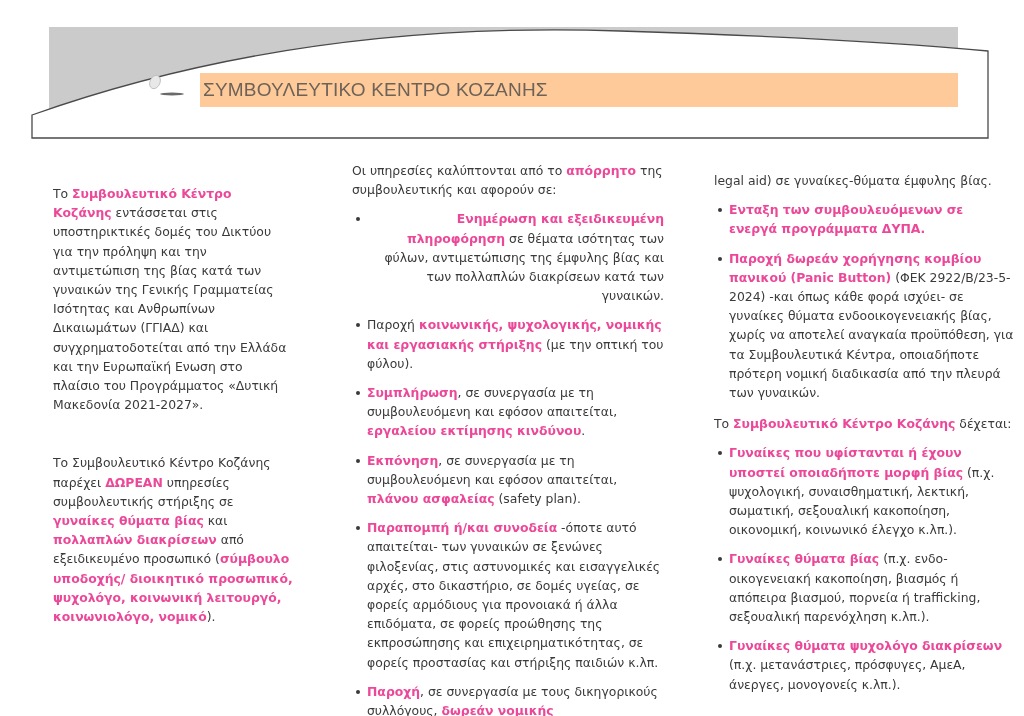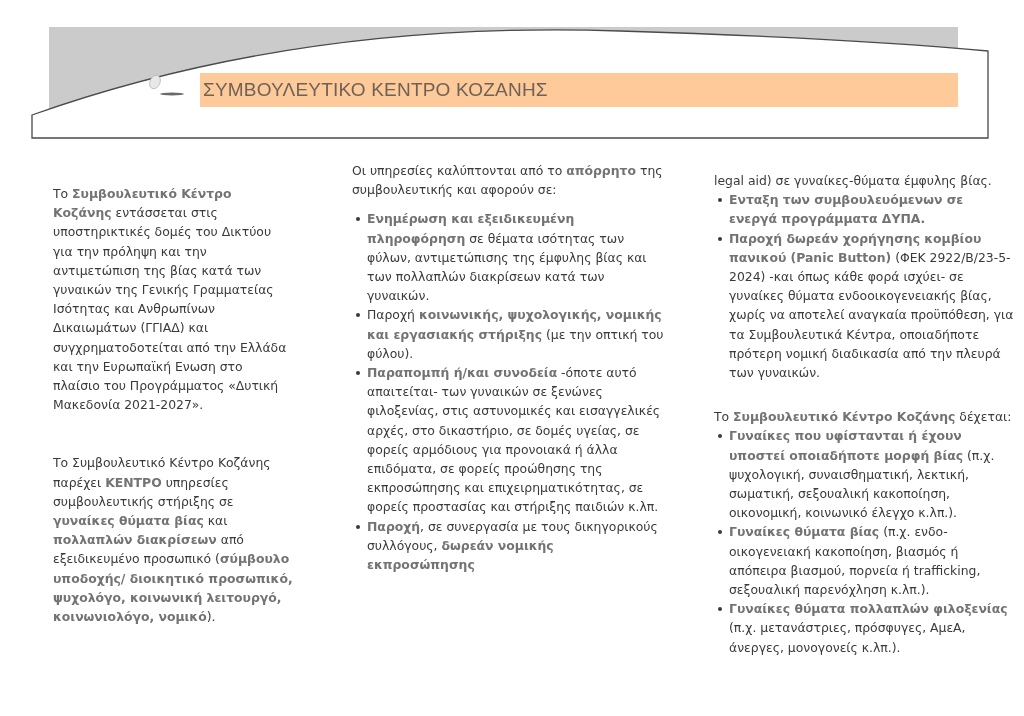--- a/index.html
+++ b/index.html
@@ -12,72 +12,74 @@
   .title-band {
     position: absolute; left: 200px; top: 73px; width: 758px; height: 34px;
     background: #ffca9a;
   }
   .title-text {
     position: absolute; left: 203px; top: 79px; font-family: "Liberation Sans", sans-serif;
     font-size: 19px; letter-spacing: 0.2px; color: #6d6257; white-space: nowrap;
   }
   .col { position: absolute; font-size: 12.4px; line-height: 19.2px; }
   .col p { margin: 0; }
-  .col b { font-weight: bold; color: #737373; }
+  .col b { font-weight: bold; color: #ec4899; }
   #col-left { left: 53px; top: 184px; width: 240px; }
   #col-left .para2 { margin-top: 39px; }
   #col-mid { left: 352px; top: 161px; width: 312px; }
   #col-right { left: 714px; top: 171px; width: 300px; }
   ul.bl { list-style: none; margin: 0; padding: 0; }
-  ul.bl li { position: relative; padding-left: 15px; }
+  ul.bl li { position: relative; padding-left: 15px; margin-top: 10px; }
   ul.bl li::before {
     content: ""; position: absolute; left: 4px; top: 8px; width: 4px; height: 4px;
     border-radius: 50%; background: #3a3a3a;
   }
   #col-mid ul.bl { margin-top: 0; }
-  #col-mid ul.bl li:first-child { margin-top: 10px; }
+  #col-mid ul.bl li:first-child { margin-top: 10px; text-align: right; }
   #col-right ul.bl li:first-child { }
-  #col-right .accept-intro { margin-top: 25px; }
+  #col-right .accept-intro { margin-top: 12px; }
 </style>
 </head>
 <body>
 
 <div id="header">
   <svg width="1024" height="150" viewBox="0 0 1024 150">
     <rect x="49" y="27" width="909" height="108" fill="#cbcbcb"></rect>
     <path d="M32 115 Q 300 20 620 31 Q 850 38 988 51 L 988 138 L 32 138 Z" fill="#ffffff" stroke="#4a4a4a" stroke-width="1.3"></path>
     <g>
       <ellipse cx="155" cy="82" rx="5" ry="7" fill="#e8e8e8" stroke="#bbbbbb" stroke-width="0.8" transform="rotate(25 155 82)"></ellipse>
       <ellipse cx="172" cy="94" rx="12" ry="1.5" fill="#6a6a6a"></ellipse>
     </g>
   </svg>
   <div class="title-band"></div>
   <div class="title-text">ΣΥΜΒΟΥΛΕΥΤΙΚΟ ΚΕΝΤΡΟ ΚΟΖΑΝΗΣ</div>
 </div>
 
 <div id="col-left" class="col">
   <p><span>Το </span><b>Συμβουλευτικό Κέντρο Κοζάνης</b><span> εντάσσεται στις υποστηρικτικές δομές του Δικτύου για την πρόληψη και την αντιμετώπιση της βίας κατά των γυναικών της Γενικής Γραμματείας Ισότητας και Ανθρωπίνων Δικαιωμάτων (ΓΓΙΑΔ)  και συγχρηματοδοτείται από την Ελλάδα και την Ευρωπαϊκή Ενωση στο πλαίσιο του Προγράμματος  «Δυτική Μακεδονία 2021-2027».</span></p>
-  <p class="para2"><span>Το Συμβουλευτικό Κέντρο Κοζάνης παρέχει </span><b>ΚΕΝΤΡΟ</b><span> υπηρεσίες συμβουλευτικής στήριξης σε </span><b>γυναίκες θύματα βίας</b><span> και </span><b>πολλαπλών διακρίσεων</b><span> από εξειδικευμένο προσωπικό (</span><b>σύμβουλο υποδοχής/ διοικητικό προσωπικό, ψυχολόγο, κοινωνική λειτουργό, κοινωνιολόγο, νομικό</b><span>).</span></p>
+  <p class="para2"><span>Το Συμβουλευτικό Κέντρο Κοζάνης παρέχει </span><b>ΔΩΡΕΑΝ</b><span> υπηρεσίες συμβουλευτικής στήριξης σε </span><b>γυναίκες θύματα βίας</b><span> και </span><b>πολλαπλών διακρίσεων</b><span> από εξειδικευμένο προσωπικό (</span><b>σύμβουλο υποδοχής/ διοικητικό προσωπικό, ψυχολόγο, κοινωνική λειτουργό, κοινωνιολόγο, νομικό</b><span>).</span></p>
 </div>
 
 <div id="col-mid" class="col">
   <p><span>Οι υπηρεσίες καλύπτονται από το </span><b>απόρρητο</b><span> της συμβουλευτικής και αφορούν σε:</span></p>
   <ul class="bl">
     <li><b>Ενημέρωση και εξειδικευμένη πληροφόρηση</b><span> σε θέματα ισότητας των φύλων, αντιμετώπισης της έμφυλης βίας και των πολλαπλών διακρίσεων κατά των γυναικών.</span></li>
     <li><span>Παροχή </span><b>κοινωνικής, ψυχολογικής, νομικής και εργασιακής στήριξης</b><span> (με την οπτική του φύλου).</span></li>
+    <li><b>Συμπλήρωση</b><span>, σε συνεργασία με τη συμβουλευόμενη και εφόσον απαιτείται, </span><b>εργαλείου εκτίμησης κινδύνου</b><span>.</span></li>
+    <li><b>Εκπόνηση</b><span>, σε συνεργασία με τη συμβουλευόμενη και εφόσον απαιτείται, </span><b>πλάνου ασφαλείας</b><span> (safety plan).</span></li>
     <li><b>Παραπομπή ή/και συνοδεία</b><span> -όποτε αυτό απαιτείται- των γυναικών σε ξενώνες φιλοξενίας, στις αστυνομικές και εισαγγελικές αρχές, στο δικαστήριο, σε δομές υγείας, σε φορείς αρμόδιους για προνοιακά ή άλλα επιδόματα, σε φορείς προώθησης της εκπροσώπησης και επιχειρηματικότητας, σε φορείς προστασίας και στήριξης παιδιών κ.λπ.</span></li>
     <li><b>Παροχή</b><span>, σε συνεργασία με τους δικηγορικούς συλλόγους, </span><b>δωρεάν νομικής εκπροσώπησης</b></li>
   </ul>
 </div>
 
 <div id="col-right" class="col">
   <p>legal aid) σε γυναίκες-θύματα έμφυλης βίας.</p>
   <ul class="bl">
     <li><b>Ενταξη των συμβουλευόμενων σε ενεργά προγράμματα ΔΥΠΑ.</b><span></span></li>
     <li><b>Παροχή δωρεάν χορήγησης κομβίου πανικού (Panic Button)</b><span> (ΦΕΚ 2922/Β/23-5-2024) -και όπως κάθε φορά ισχύει- σε γυναίκες θύματα ενδοοικογενειακής βίας, χωρίς να αποτελεί αναγκαία προϋπόθεση, για τα Συμβουλευτικά Κέντρα, οποιαδήποτε πρότερη νομική διαδικασία από την πλευρά των γυναικών.</span></li>
   </ul>
   <p class="accept-intro"><span>Το </span><b>Συμβουλευτικό Κέντρο Κοζάνης</b><span> δέχεται:</span></p>
   <ul class="bl">
     <li><b>Γυναίκες που υφίστανται ή έχουν υποστεί οποιαδήποτε μορφή βίας</b><span> (π.χ. ψυχολογική, συναισθηματική, λεκτική, σωματική, σεξουαλική κακοποίηση, οικονομική, κοινωνικό έλεγχο κ.λπ.).</span></li>
     <li><b>Γυναίκες θύματα βίας</b><span> (π.χ. ενδο-οικογενειακή κακοποίηση,  βιασμός ή απόπειρα βιασμού, πορνεία ή trafficking, σεξουαλική παρενόχληση κ.λπ.).</span></li>
-    <li><b>Γυναίκες θύματα πολλαπλών φιλοξενίας</b><span> (π.χ. μετανάστριες, πρόσφυγες, ΑμεΑ, άνεργες, μονογονείς κ.λπ.).</span></li>
+    <li><b>Γυναίκες θύματα ψυχολόγο διακρίσεων</b><span> (π.χ. μετανάστριες, πρόσφυγες, ΑμεΑ, άνεργες, μονογονείς κ.λπ.).</span></li>
   </ul>
 </div>
 
 </body></html>

